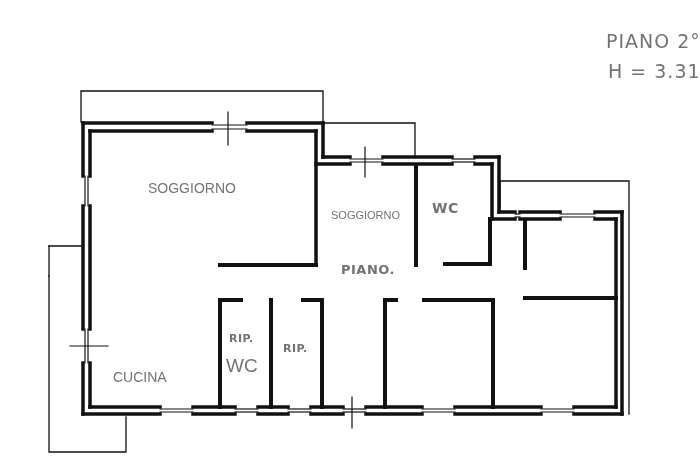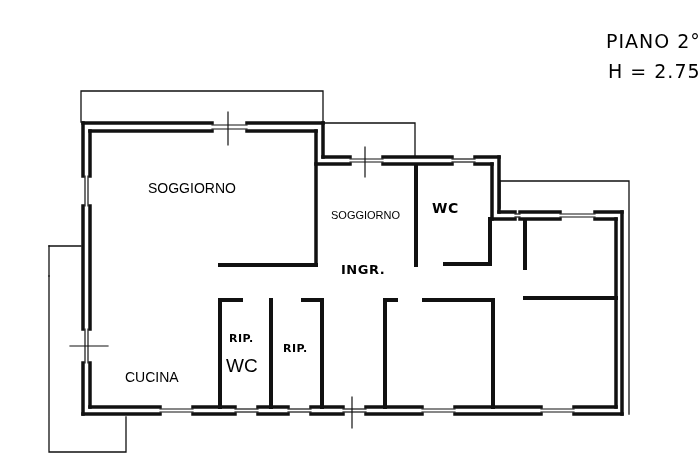--- a/index.html
+++ b/index.html
@@ -1,18 +1,18 @@
 <!DOCTYPE html>
 <html><head>
   <meta charset="utf-8">
   <style>
     html, body { margin: 0; padding: 0; background: #ffffff; }
     body { width: 700px; height: 474px; position: relative; overflow: hidden; font-family: "Liberation Sans", sans-serif; }
     #plan { position: absolute; left: 0; top: 0; }
-    .lbl { position: absolute; color: #000000; white-space: nowrap; }
+    .lbl { position: absolute; color: #737373; white-space: nowrap; }
     .lbl-print { font-family: Liberation Sans, sans-serif; }
     .lbl-hand { font-family: "DejaVu Sans", sans-serif; font-weight: bold; letter-spacing: 0.5px; }
     .title1 { left: 606px; top: 30px; font-size: 19px; font-family: "DejaVu Sans", sans-serif; letter-spacing: 1px; }
     .title2 { left: 608px; top: 60px; font-size: 19px; font-family: "DejaVu Sans", sans-serif; letter-spacing: 1px; }
   </style>
 </head>
 <body>
 
 <svg id="plan" width="700" height="474" viewBox="0 0 700 474" xmlns="http://www.w3.org/2000/svg">
   <g fill="none" stroke="#111" stroke-linecap="square">
@@ -128,22 +128,22 @@
       <line x1="322" y1="300" x2="322" y2="407"></line>
       <line x1="385" y1="300" x2="385" y2="407"></line>
       <line x1="385" y1="300" x2="396" y2="300"></line>
       <line x1="424" y1="300" x2="493" y2="300"></line>
       <line x1="493" y1="300" x2="493" y2="407"></line>
     </g>
   </g>
 </svg>
 
 <div class="lbl title1">PIANO 2°</div>
-<div class="lbl title2">H = 2.75</div>
+<div class="lbl title2">H = 3.31</div>
 
 <div class="lbl lbl-print" style="left:148px;top:180px;font-size:14px;">SOGGIORNO</div>
 <div class="lbl lbl-print" style="left:331px;top:209px;font-size:11px;">SOGGIORNO</div>
 <div class="lbl lbl-hand" style="left:432px;top:200px;font-size:14px;">WC</div>
-<div class="lbl lbl-hand" style="left:341px;top:262px;font-size:13px;">INGR.</div>
+<div class="lbl lbl-hand" style="left:341px;top:262px;font-size:13px;">PIANO.</div>
 <div class="lbl lbl-hand" style="left:229px;top:332px;font-size:11px;">RIP.</div>
 <div class="lbl lbl-print" style="left:226px;top:355px;font-size:19px;">WC</div>
 <div class="lbl lbl-hand" style="left:283px;top:342px;font-size:11px;">RIP.</div>
-<div class="lbl lbl-print" style="left:125px;top:369px;font-size:14px;">CUCINA</div>
+<div class="lbl lbl-print" style="left:113px;top:369px;font-size:14px;">CUCINA</div>
 
 </body></html>

